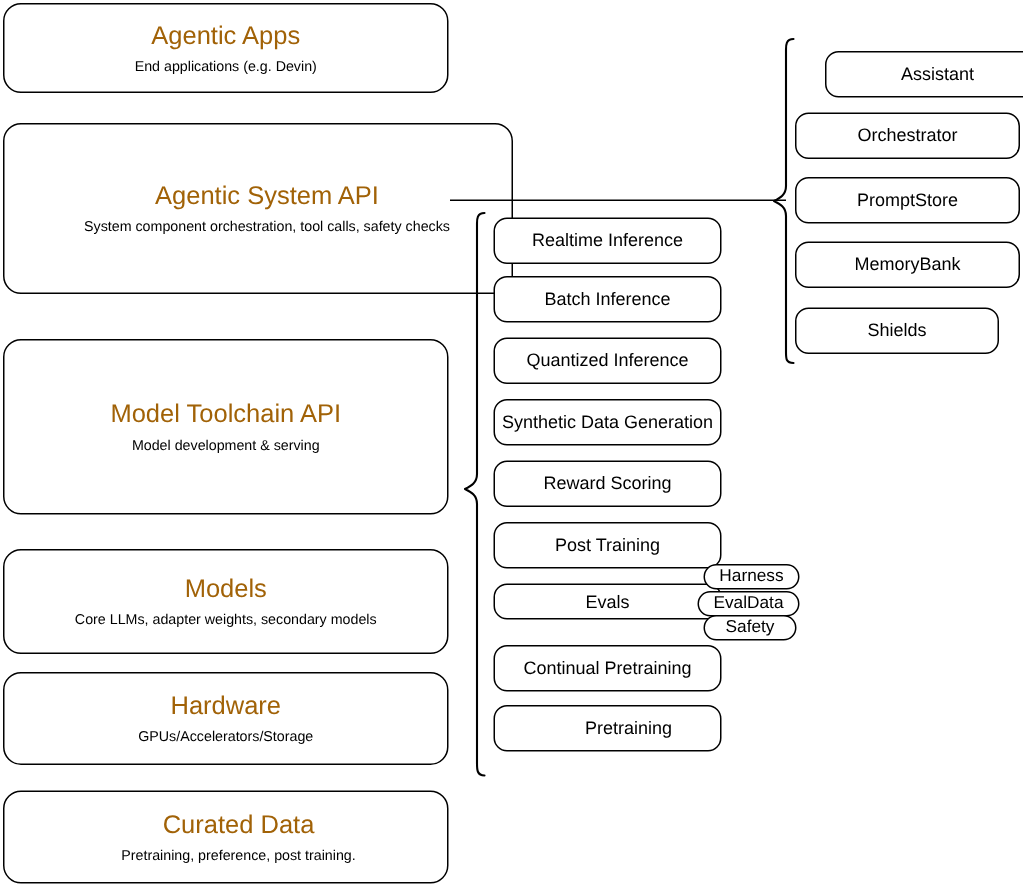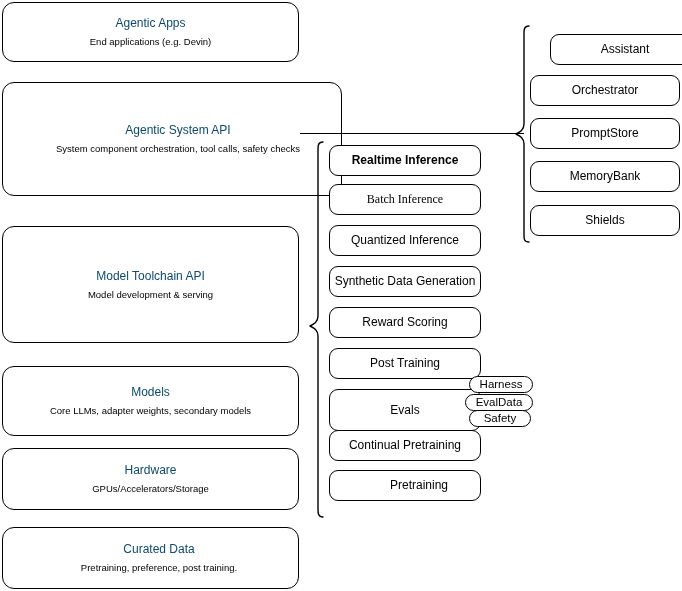--- a/index.html
+++ b/index.html
@@ -32,22 +32,22 @@
     justify-content: center;
     text-align: center;
     line-height: 1.25;
   }
 
   
   .layer {
     border-radius: 12px;
   }
   .layer .title {
-    font-size: 12px;
-    color: #0c4a6e;
+    font-size: 17px;
+    color: #a16207;
   }
   .layer .sub {
     font-size: 9.5px;
     color: #000;
     margin-top: 5px;
   }
 
   
   .pill {
     border-radius: 9px;
@@ -124,39 +124,39 @@
     <div class="title">Curated Data</div>
     <div class="sub">Pretraining, preference, post training.</div>
   </div>
 
   <div class="connector" style="left:300px; top:133px; width:224px;"></div>
 
   <svg class="brace" style="left:305px; top:140px;" width="20" height="380" viewBox="0 0 20 380">
     <path d="M18 2 C13 2 13 6 13 9 L13 176 C13 182 9 184 5 186 C9 188 13 190 13 196 L13 369 C13 373 13 377 18 377"></path>
   </svg>
 
-  <div class="node pill" style="left:329px; top:145px; width:152px; height:31px;font-weight:bold;">
+  <div class="node pill" style="left:329px; top:145px; width:152px; height:31px;">
     <span>Realtime Inference</span>
   </div>
-  <div class="node pill" style="left:329px; top:184px; width:152px; height:31px;font-family:Liberation Serif, serif;">
+  <div class="node pill" style="left:329px; top:184px; width:152px; height:31px;">
     <span>Batch Inference</span>
   </div>
   <div class="node pill" style="left:329px; top:225px; width:152px; height:31px;">
     <span>Quantized Inference</span>
   </div>
   <div class="node pill" style="left:329px; top:266px; width:152px; height:31px;">
     <span>Synthetic Data Generation</span>
   </div>
   <div class="node pill" style="left:329px; top:307px; width:152px; height:31px;">
     <span>Reward Scoring</span>
   </div>
   <div class="node pill" style="left:329px; top:348px; width:152px; height:31px;">
     <span>Post Training</span>
   </div>
-  <div class="node pill" style="left:329px; top:389px; width:152px; height:42px;">
+  <div class="node pill" style="left:329px; top:389px; width:152px; height:24px;">
     <span>Evals</span>
   </div>
   <div class="node pill" style="left:329px; top:430px; width:152px; height:31px;">
     <span>Continual Pretraining</span>
   </div>
   <div class="node pill" style="left:329px; top:470px; width:152px; height:31px;padding-left:28px;">
     <span>Pretraining</span>
   </div>
 
   <div class="oval" style="left:469px; top:376px; width:64px; height:17px;">
@@ -178,17 +178,17 @@
   </div>
   <div class="node pill" style="left:530px; top:75px; width:150px; height:31px;">
     <span>Orchestrator</span>
   </div>
   <div class="node pill" style="left:530px; top:118px; width:150px; height:31px;">
     <span>PromptStore</span>
   </div>
   <div class="node pill" style="left:530px; top:161px; width:150px; height:31px;">
     <span>MemoryBank</span>
   </div>
-  <div class="node pill" style="left:530px; top:205px; width:150px; height:31px;">
+  <div class="node pill" style="left:530px; top:205px; width:136px; height:31px;">
     <span>Shields</span>
   </div>
 
 </div>
 
 </body></html>

